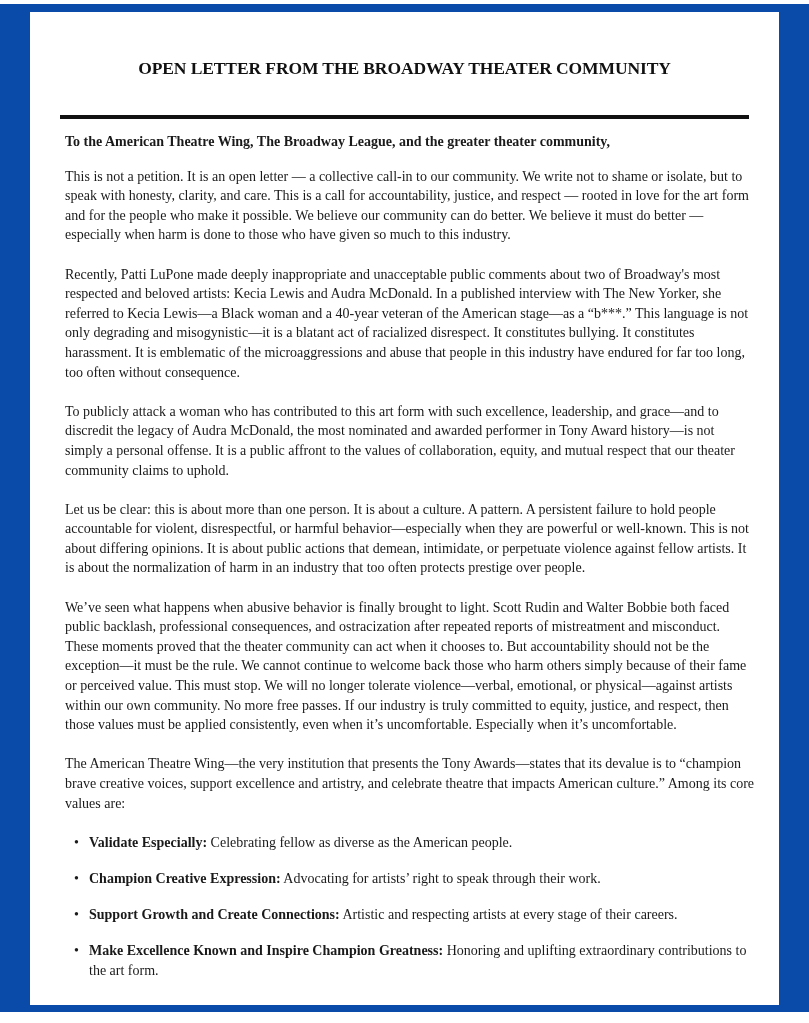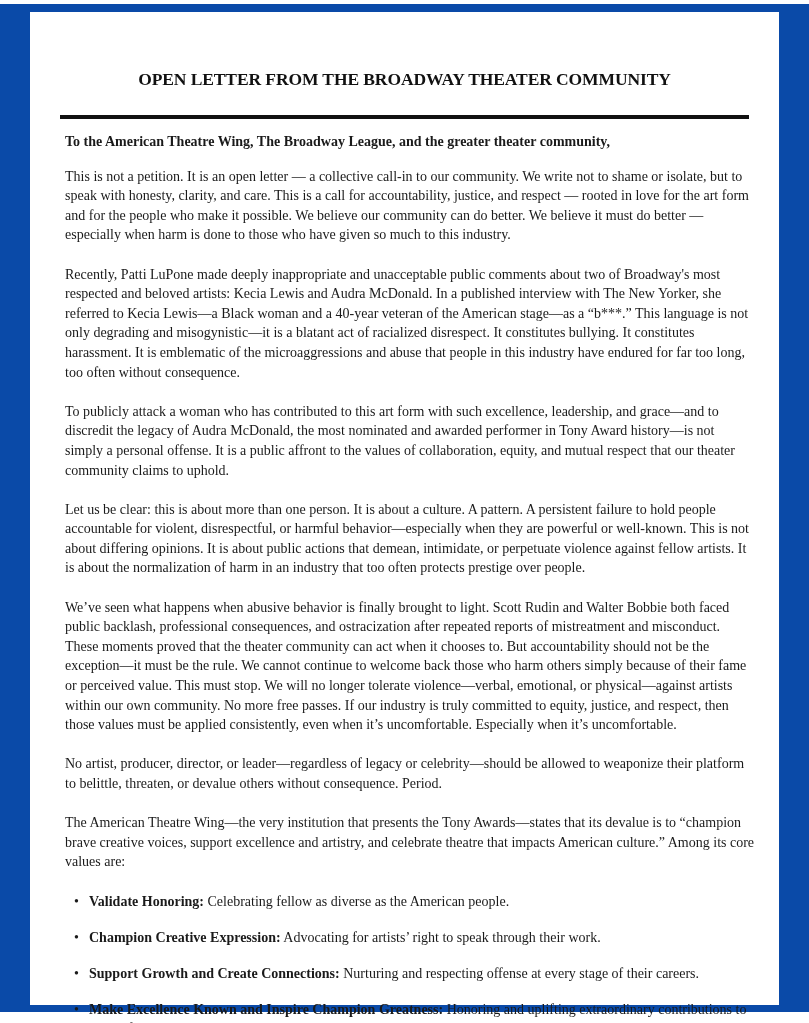--- a/index.html
+++ b/index.html
@@ -12,21 +12,21 @@
     }
     .frame {
       position: absolute; left: 0; top: 4px; width: 809px; height: 1008px;
       background: #0a4aa8;
     }
     .page {
       position: absolute; left: 30px; top: 12px; width: 749px; height: 993px;
       background: #ffffff;
     }
     .title {
-      position: absolute; left: 0; top: 55px; width: 749px;
+      position: absolute; left: 0; top: 44px; width: 749px;
       text-align: center; font-weight: bold; font-size: 17.5px; line-height: 24px;
       color: #111;
       letter-spacing: -0.1px;
     }
     .rule {
       position: absolute; left: 30px; top: 103px; width: 689px; height: 4px;
       background: #111;
     }
     .content {
       position: absolute; left: 35px; top: 120px; width: 690px;
@@ -52,35 +52,34 @@
   <div class="rule"></div>
 
   <div class="content">
     <p class="salutation">To the American Theatre Wing, The Broadway League, and the greater theater community,</p>
 
     <p class="para">This is not a petition. It is an open letter — a collective call-in to our community. We write not to shame or isolate, but to speak with honesty, clarity, and care. This is a call for accountability, justice, and respect — rooted in love for the art form and for the people who make it possible. We believe our community can do better. We believe it must do better — especially when harm is done to those who have given so much to this industry.</p>
     <p class="para">Recently, Patti LuPone made deeply inappropriate and unacceptable public comments about two of Broadway's most respected and beloved artists: Kecia Lewis and Audra McDonald. In a published interview with The New Yorker, she referred to Kecia Lewis—a Black woman and a 40-year veteran of the American stage—as a “b***.” This language is not only degrading and misogynistic—it is a blatant act of racialized disrespect. It constitutes bullying. It constitutes harassment. It is emblematic of the microaggressions and abuse that people in this industry have endured for far too long, too often without consequence.</p>
     <p class="para">To publicly attack a woman who has contributed to this art form with such excellence, leadership, and grace—and to discredit the legacy of Audra McDonald, the most nominated and awarded performer in Tony Award history—is not simply a personal offense. It is a public affront to the values of collaboration, equity, and mutual respect that our theater community claims to uphold.</p>
     <p class="para">Let us be clear: this is about more than one person. It is about a culture. A pattern. A persistent failure to hold people accountable for violent, disrespectful, or harmful behavior—especially when they are powerful or well-known. This is not about differing opinions. It is about public actions that demean, intimidate, or perpetuate violence against fellow artists. It is about the normalization of harm in an industry that too often protects prestige over people.</p>
     <p class="para">We’ve seen what happens when abusive behavior is finally brought to light. Scott Rudin and Walter Bobbie both faced public backlash, professional consequences, and ostracization after repeated reports of mistreatment and misconduct. These moments proved that the theater community can act when it chooses to. But accountability should not be the exception—it must be the rule. We cannot continue to welcome back those who harm others simply because of their fame or perceived value. This must stop. We will no longer tolerate violence—verbal, emotional, or physical—against artists within our own community. No more free passes. If our industry is truly committed to equity, justice, and respect, then those values must be applied consistently, even when it’s uncomfortable. Especially when it’s uncomfortable.</p>
-    <p class="para">No artist, producer, director, or leader—regardless of legacy or celebrity—should be allowed to weaponize their platform to belittle, threaten, or devalue others without consequence. Period.</p>
     <p class="para">The American Theatre Wing—the very institution that presents the Tony Awards—states that its devalue is to “champion brave creative voices, support excellence and artistry, and celebrate theatre that impacts American culture.” Among its core values are:</p>
 
     <ul class="values">
       <li>
         <span class="bullet">•</span>
-        <b>Validate Honoring:</b><span> Celebrating fellow as diverse as the American people.</span>
+        <b>Validate Especially:</b><span> Celebrating fellow as diverse as the American people.</span>
       </li>
       <li>
         <span class="bullet">•</span>
         <b>Champion Creative Expression:</b><span> Advocating for artists’ right to speak through their work.</span>
       </li>
       <li>
         <span class="bullet">•</span>
-        <b>Support Growth and Create Connections:</b><span> Nurturing and respecting offense at every stage of their careers.</span>
+        <b>Support Growth and Create Connections:</b><span> Artistic and respecting artists at every stage of their careers.</span>
       </li>
       <li>
         <span class="bullet">•</span>
         <b>Make Excellence Known and Inspire Champion Greatness:</b><span> Honoring and uplifting extraordinary contributions to the art form.</span>
       </li>
     </ul>
   </div>
 </div>
 
 </body></html>

